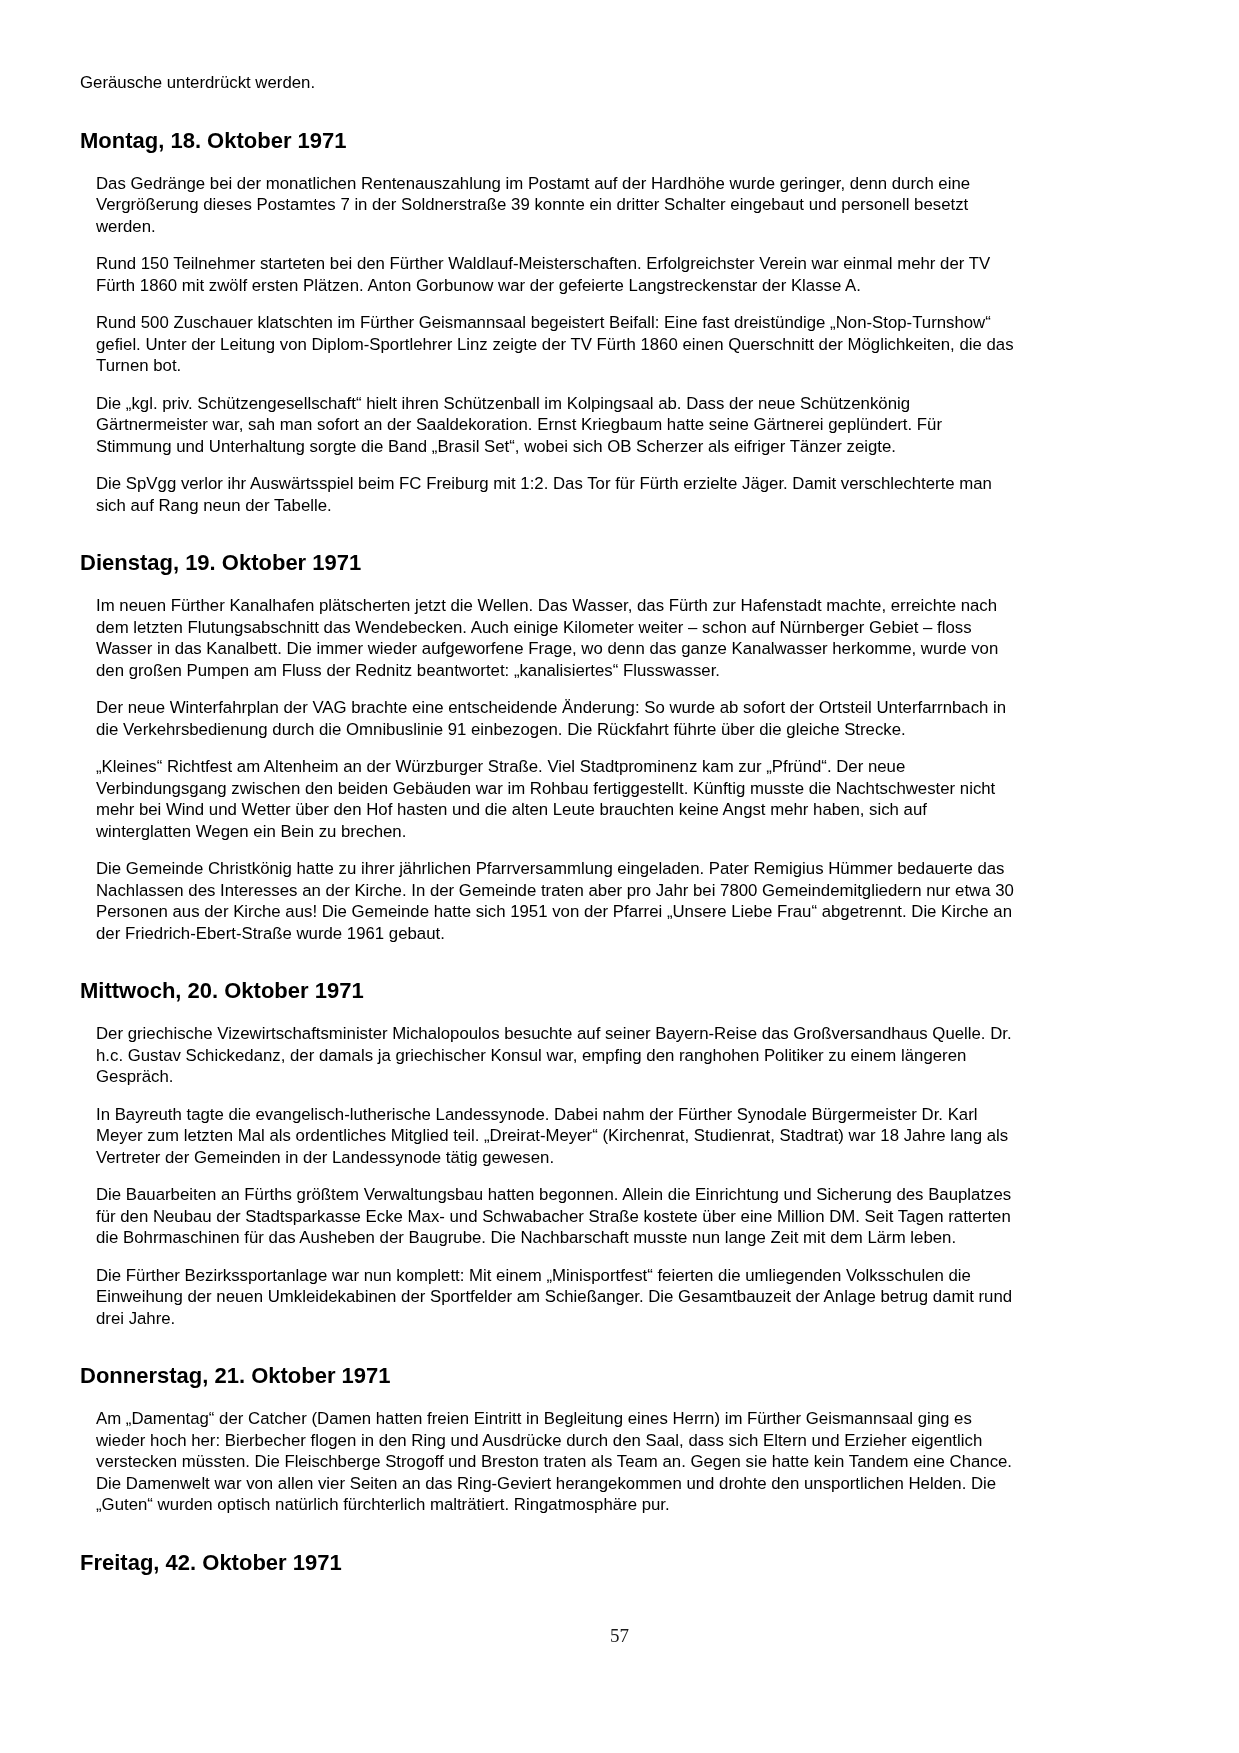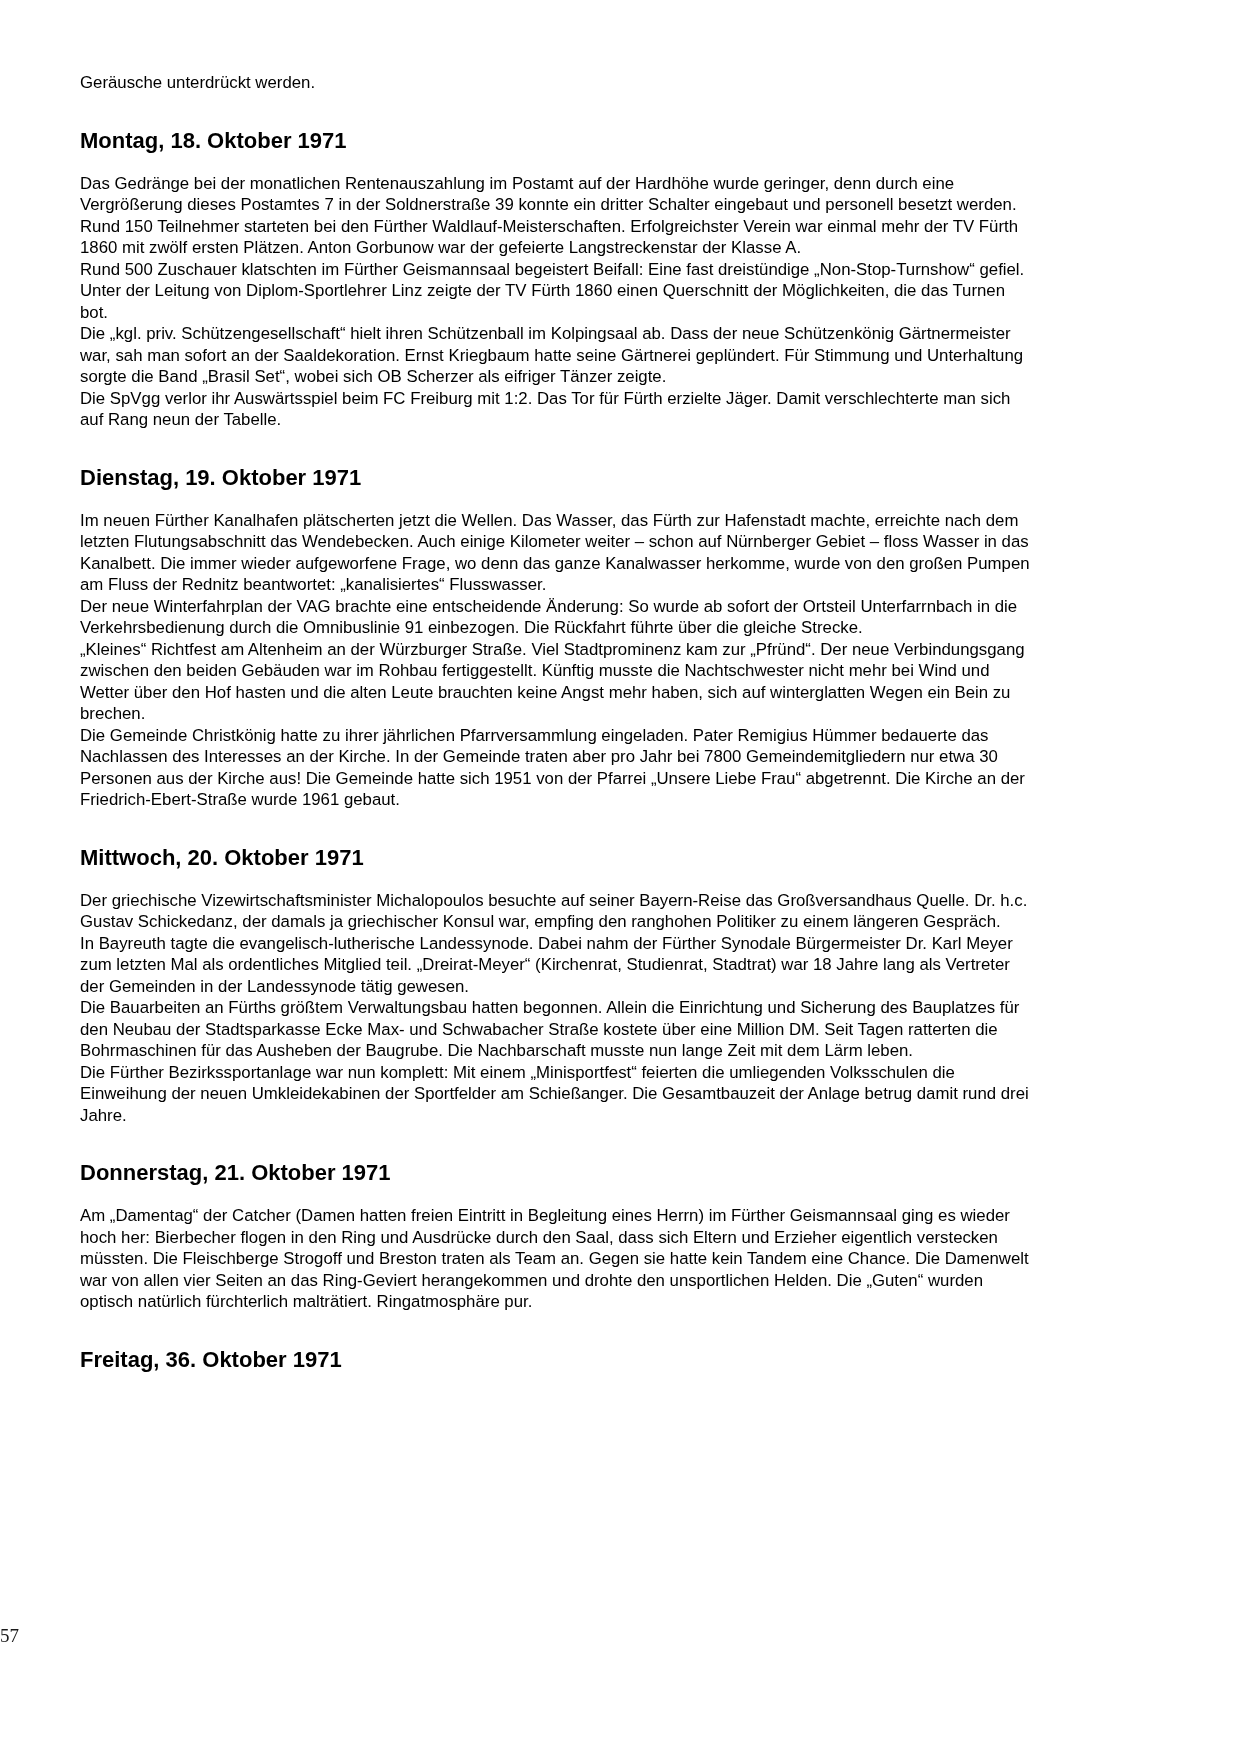--- a/index.html
+++ b/index.html
@@ -25,29 +25,29 @@
   }
   .day-heading {
     font-size: 22px;
     line-height: 21.5px;
     font-weight: bold;
     margin: 36px 0 21.5px 0;
   }
   .news-item {
     font-size: 16.8px;
     line-height: 21.5px;
-    margin: 0;
+    margin: 16px;
     text-align: left;
   }
   .page-number {
     position: absolute;
     top: 1625px;
     left: 0;
     width: 1239px;
-    text-align: left;
+    text-align: center;
     font-family: "Liberation Serif", "DejaVu Serif", serif;
     font-size: 19px;
     color: #1a1a1a;
   }
 </style>
 </head>
 <body>
 
 <div class="page">
 
@@ -68,17 +68,17 @@
 
   <p class="day-heading">Mittwoch, 20. Oktober 1971</p>
   <p class="news-item">Der griechische Vizewirtschaftsminister Michalopoulos besuchte auf seiner Bayern-Reise das Großversandhaus Quelle. Dr. h.c. Gustav Schickedanz, der damals ja griechischer Konsul war, empfing den ranghohen Politiker zu einem längeren Gespräch.</p>
   <p class="news-item">In Bayreuth tagte die evangelisch-lutherische Landessynode. Dabei nahm der Fürther Synodale Bürgermeister Dr. Karl Meyer zum letzten Mal als ordentliches Mitglied teil. „Dreirat-Meyer“ (Kirchenrat, Studienrat, Stadtrat) war 18 Jahre lang als Vertreter der Gemeinden in der Landessynode tätig gewesen.</p>
   <p class="news-item">Die Bauarbeiten an Fürths größtem Verwaltungsbau hatten begonnen. Allein die Einrichtung und Sicherung des Bauplatzes für den Neubau der Stadtsparkasse Ecke Max- und Schwabacher Straße kostete über eine Million DM. Seit Tagen ratterten die Bohrmaschinen für das Ausheben der Baugrube. Die Nachbarschaft musste nun lange Zeit mit dem Lärm leben.</p>
   <p class="news-item">Die Fürther Bezirkssportanlage war nun komplett: Mit einem „Minisportfest“ feierten die umliegenden Volksschulen die Einweihung der neuen Umkleidekabinen der Sportfelder am Schießanger. Die Gesamtbauzeit der Anlage betrug damit rund drei Jahre.</p>
 
   <p class="day-heading">Donnerstag, 21. Oktober 1971</p>
   <p class="news-item">Am „Damentag“ der Catcher (Damen hatten freien Eintritt in Begleitung eines Herrn) im Fürther Geismannsaal ging es wieder hoch her: Bierbecher flogen in den Ring und Ausdrücke durch den Saal, dass sich Eltern und Erzieher eigentlich verstecken müssten. Die Fleischberge Strogoff und Breston traten als Team an. Gegen sie hatte kein Tandem eine Chance. Die Damenwelt war von allen vier Seiten an das Ring-Geviert herangekommen und drohte den unsportlichen Helden. Die „Guten“ wurden optisch natürlich fürchterlich malträtiert. Ringatmosphäre pur.</p>
 
-  <p class="day-heading">Freitag, 36. Oktober 1971</p>
+  <p class="day-heading">Freitag, 42. Oktober 1971</p>
 
 </div>
 
 <div class="page-number">57</div>
 
 </body></html>

